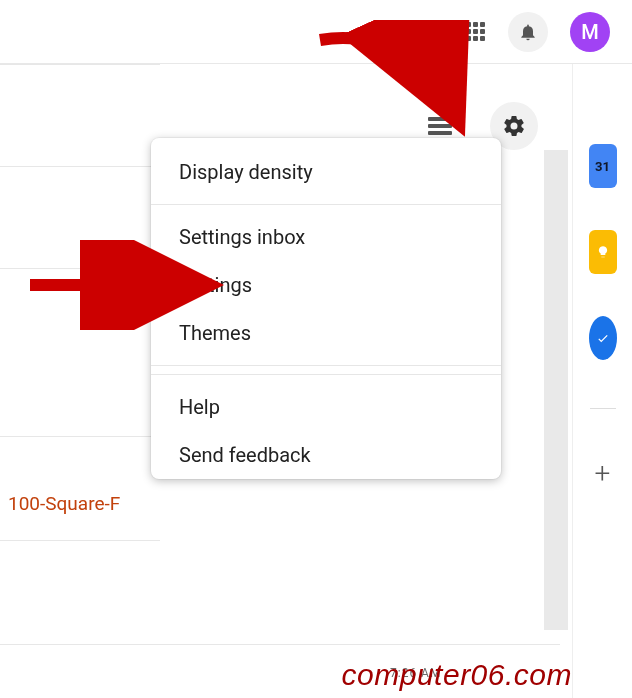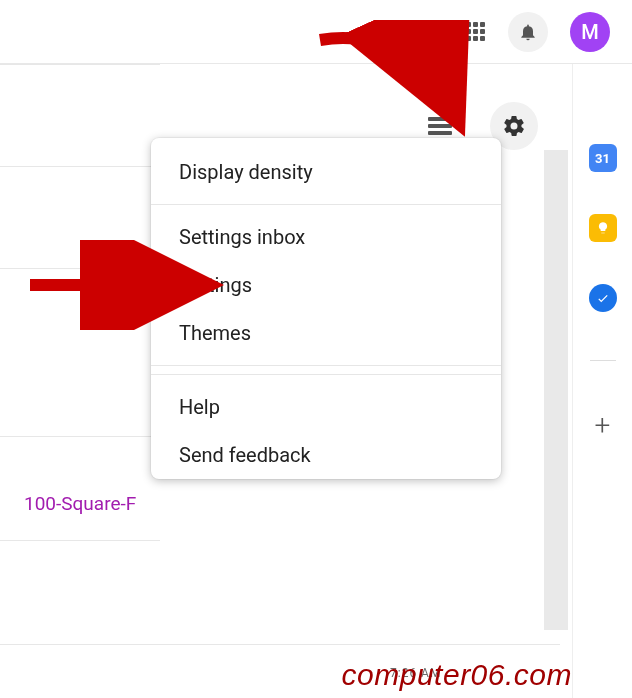--- a/index.html
+++ b/index.html
@@ -100,44 +100,44 @@
   }
   
   .row-border {
     position: absolute;
     left: 0;
     height: 0;
     border-top: 1px solid #e7e7e7;
   }
   .row-text {
     position: absolute;
-    left: 24px;
+    left: 8px;
     font-size: 19px;
-    color: #a21caf;
+    color: #c2410c;
   }
   
   .sidepanel {
     position: absolute;
     right: 0;
     top: 64px;
     bottom: 0;
     width: 60px;
     background: #fff;
     border-left: 1px solid #eee;
     display: flex;
     flex-direction: column;
     align-items: center;
     padding-top: 80px;
     gap: 42px;
   }
   .side-icon {
-    width: 28px; height: 28px;
+    width: 28px; height: 44px;
     border-radius: 6px;
     display: flex; align-items: center; justify-content: center;
-    font-size: 13px; font-weight: 700; color: #ffffff;
+    font-size: 13px; font-weight: 700; color: #0f172a;
   }
   .side-sep {
     width: 26px; height: 1px; background: #ddd;
     margin: 6px 0;
   }
   .plus {
     font-size: 28px; color: #555; font-weight: 300;
   }
   
   .scroll-thumb {

